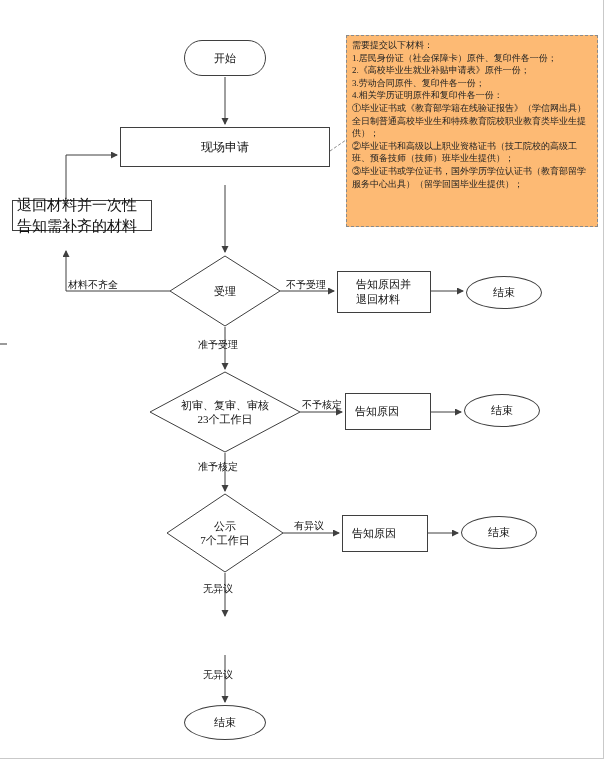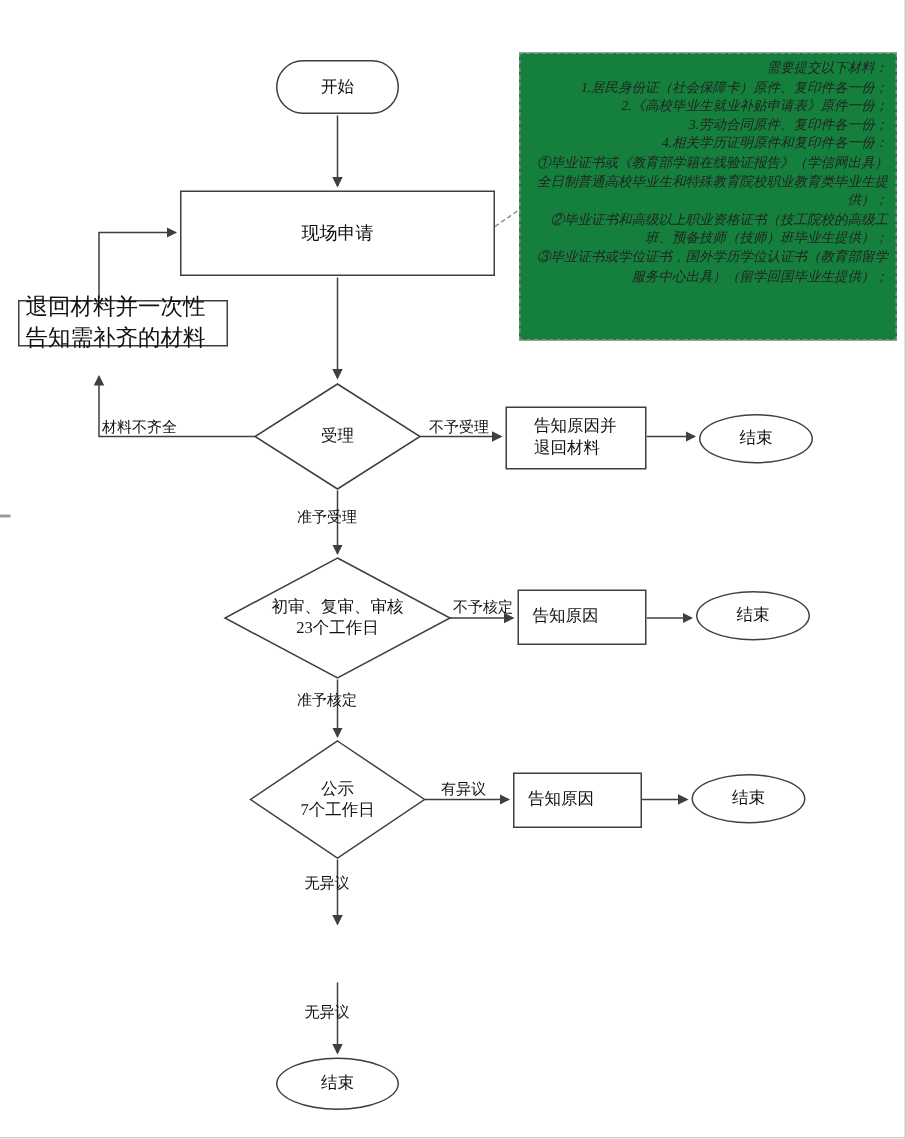--- a/index.html
+++ b/index.html
@@ -17,23 +17,23 @@
   }
   .stadium{border-radius:18px;}
   .terminator{border-radius:50%;font-size:11px;}
   .align-left{justify-content:flex-start;text-align:left;padding:2px 4px;}
   .diamond-text{
     position:absolute;display:flex;align-items:center;justify-content:center;
     text-align:center;white-space:pre-line;font-size:11px;line-height:1.3;
   }
   .edge-label{position:absolute;font-size:10px;white-space:nowrap;background:transparent;font-family:Liberation Serif, serif;}
   .note{
-    position:absolute;border:1px dashed #8a8a8a;background:#15803d;
+    position:absolute;border:1px dashed #8a8a8a;background:#fdba74;
     box-sizing:border-box;font-size:9px;line-height:1.4;padding:3px 5px;
-    text-align:right;white-space:pre-line;color:#222;font-style:italic;
+    text-align:left;white-space:pre-line;color:#222;
   }
   .artifact{position:absolute;background:#9a9a9a;}
 </style>
 </head>
 <body>
 
 <div class="canvas">
 
   <svg class="wires" width="604" height="759">
     <defs>
@@ -58,21 +58,21 @@
     <line x1="225" y1="655" x2="225" y2="702" stroke="#3f3f3f" stroke-width="1" marker-end="url(#arr)"></line>
     <line x1="330" y1="151" x2="346" y2="140" stroke="#8a8a8a" stroke-width="1" stroke-dasharray="3,2"></line>
 
     <polygon points="225,256 280,291 225,326 170,291" fill="#ffffff" stroke="#3f3f3f" stroke-width="1"></polygon>
     <polygon points="225,372 300,412 225,452 150,412" fill="#ffffff" stroke="#3f3f3f" stroke-width="1"></polygon>
     <polygon points="225,494 283,533 225,572 167,533" fill="#ffffff" stroke="#3f3f3f" stroke-width="1"></polygon>
   </svg>
 
   <div class="node stadium" style="left:184px;top:40px;width:82px;height:36px;font-size:11px;">开始</div>
 
-  <div class="node" style="left:120px;top:127px;width:210px;height:57px;">现场申请</div>
+  <div class="node" style="left:120px;top:127px;width:210px;height:40px;">现场申请</div>
 
   <div class="note" style="left:346px;top:35px;width:252px;height:192px;">需要提交以下材料：
 1.居民身份证（社会保障卡）原件、复印件各一份；
 2.《高校毕业生就业补贴申请表》原件一份；
 3.劳动合同原件、复印件各一份；
 4.相关学历证明原件和复印件各一份：
 ①毕业证书或《教育部学籍在线验证报告》（学信网出具）全日制普通高校毕业生和特殊教育院校职业教育类毕业生提供）；
 ②毕业证书和高级以上职业资格证书（技工院校的高级工班、预备技师（技师）班毕业生提供）；
 ③毕业证书或学位证书，国外学历学位认证书（教育部留学服务中心出具）（留学回国毕业生提供）；</div>
 

